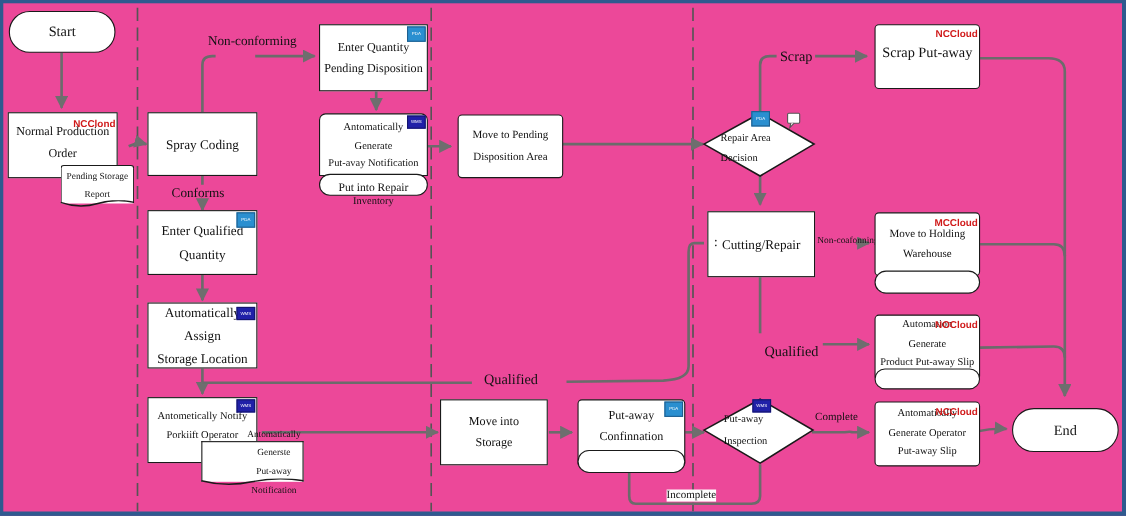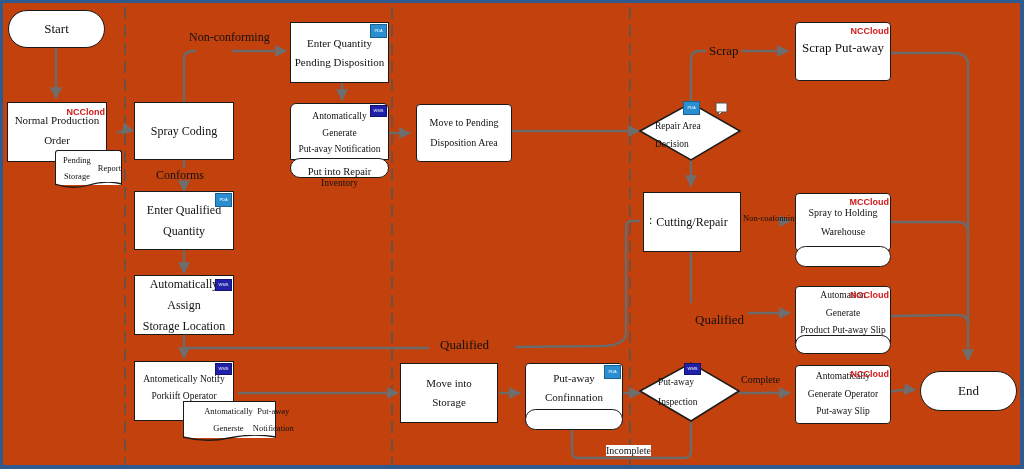--- a/index.html
+++ b/index.html
@@ -1,31 +1,31 @@
 <!DOCTYPE html>
 <html><head>
 <meta charset="utf-8">
 <style>
   html, body { margin:0; padding:0; }
   body { width:1024px; height:469px; background:#2f5a8f; font-family:"Liberation Serif", serif; overflow:hidden; }
-  #frame { position:absolute; left:3px; top:3px; width:1017px; height:462px; background:#c2410c; }
+  #frame { position:absolute; left:3px; top:3px; width:1017px; height:462px; background:#ec4899; }
   svg { position:absolute; left:0; top:0; }
   .node { position:absolute; box-sizing:border-box; border:1.6px solid #1a1a1a; background:#fff; display:flex; flex-direction:column; align-items:center; justify-content:center; text-align:center; color:#111; line-height:1.7; }
   .rounded { border-radius:4px; }
   .term { border-radius:24px; border-width:1.5px; }
   .t13 { font-size:13px; }
   .t12 { font-size:12px; }
   .t11 { font-size:11px; }
   .t10 { font-size:10px; }
   .nc { position:absolute; font-family:"Liberation Sans", sans-serif; font-weight:bold; font-size:9px; color:#d01a1a; }
   .badge { position:absolute; width:15px; height:12px; font-family:"Liberation Sans", sans-serif; font-size:4px; color:#fff; text-align:center; line-height:12px; }
   .badge.blue { background:#2a8fd0; border:1px solid #1e5f8f; }
   .badge.navy { background:#2020a8; border:1px solid #14146e; height:10px; line-height:10px; }
   .lbl { position:absolute; font-size:12px; color:#111; background:transparent; white-space:nowrap; }
-  .doc { position:absolute; box-sizing:border-box; background:#fff; display:flex; flex-direction:row; align-items:center; justify-content:center; text-align:center; font-size:9.5px; line-height:1.9; color:#111; }
+  .doc { position:absolute; box-sizing:border-box; background:#fff; display:flex; flex-direction:column; align-items:center; justify-content:center; text-align:center; font-size:9.5px; line-height:1.9; color:#111; }
   .pill { position:absolute; box-sizing:border-box; border:1.5px solid #1a1a1a; border-radius:12px; background:#fff; display:flex; align-items:flex-end; justify-content:center; font-size:10.5px; color:#111; }
   .dtext { position:absolute; text-align:left; font-size:10.5px; color:#111; line-height:1.9; }
 </style>
 </head>
 <body>
 
 <div id="frame">
 
   <svg width="1017" height="462" viewBox="0 0 1017 462">
     <defs>
@@ -204,21 +204,21 @@
 
   <div class="node t12" style="left:640px;top:189px;width:98px;height:60px;flex-direction:row;">
     <span style="position:absolute;left:5px;top:17px;">:</span>
     <span>Cutting/Repair</span>
   </div>
 
   <span class="lbl" style="left:740px;top:210px;font-size:8.5px;">Non-coafonning</span>
 
   <div class="node t10 rounded" style="left:792px;top:190px;width:96px;height:58px;justify-content:flex-start;padding-top:9px;line-height:1.9;">
     <span class="nc" style="right:1px;top:0px;">MCCloud</span>
-    <span>Spray to Holding</span>
+    <span>Move to Holding</span>
     <span>Warehouse</span>
   </div>
   <div class="pill" style="left:792px;top:243px;width:96px;height:21px;"></div>
 
   <span class="lbl" style="left:692px;top:309px;font-size:13px;">Qualified</span>
 
   <div class="node t10 rounded" style="left:792px;top:283px;width:96px;height:60px;justify-content:flex-start;padding-top:0px;line-height:1.85;font-size:9.5px;">
     <span class="nc" style="right:1px;top:0px;">NOCloud</span>
     <span>Automation</span>
     <span>Generate</span>

